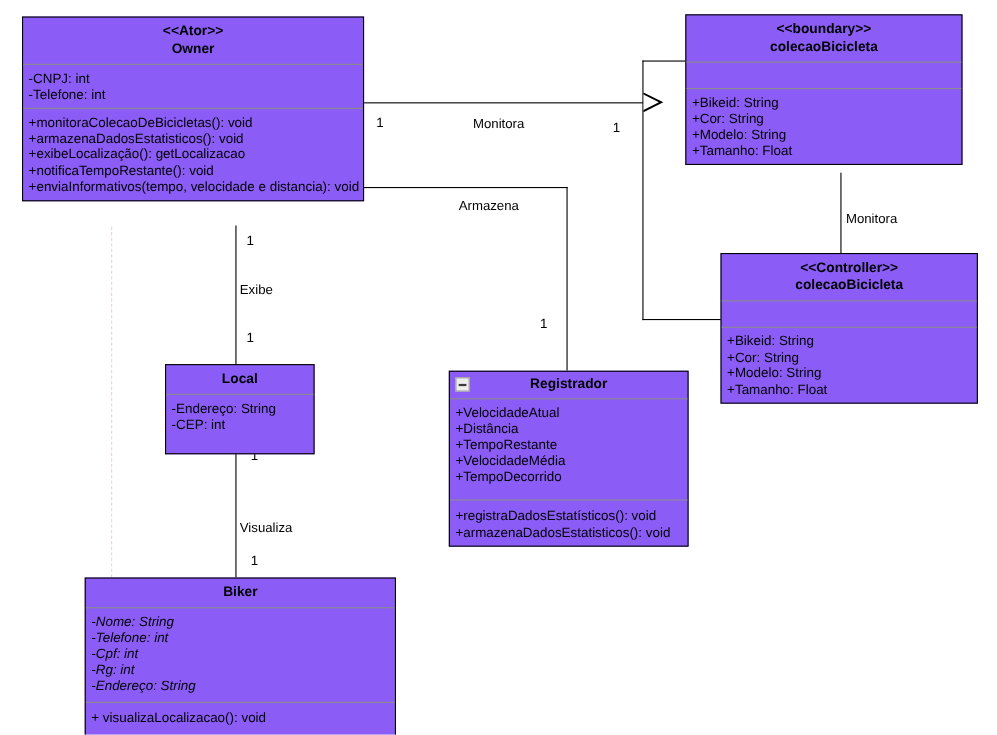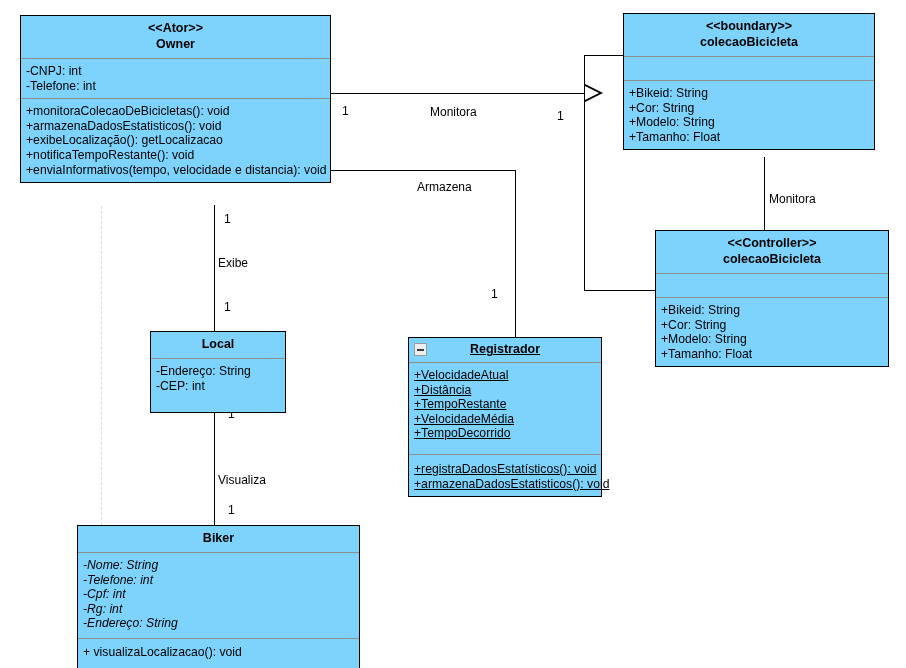--- a/index.html
+++ b/index.html
@@ -17,21 +17,21 @@
     width: 906px;
     height: 668px;
     background: #ffffff;
     overflow: hidden;
   }
   
   .uml-class {
     position: absolute;
     box-sizing: border-box;
     border: 1.6px solid #000000;
-    background: #7dd3fc;
+    background: #8b5cf6;
     z-index: 3;
   }
   .uml-header {
     box-sizing: border-box;
     text-align: center;
     padding: 4px 6px 5px 6px;
     position: relative;
   }
   .uml-stereotype {
     display: block;
@@ -235,21 +235,21 @@
     <div class="uml-header">
       <span class="uml-name">Local</span>
     </div>
     <div class="uml-compartment">
       <div class="uml-row">-Endereço: String</div>
       <div class="uml-row">-CEP: int</div>
       <div class="uml-row" style="height:14px;"></div>
     </div>
   </div>
 
-  <div class="uml-class" style="left:408px; top:337px; width:194px;text-decoration:underline;">
+  <div class="uml-class" style="left:408px; top:337px; width:218px;">
     <div class="uml-header" style="padding-top:3px; padding-bottom:4px;">
       <span class="collapse-toggle"></span>
       <span class="uml-name">Registrador</span>
     </div>
     <div class="uml-compartment" style="padding-bottom:13px;">
       <div class="uml-row">+VelocidadeAtual</div>
       <div class="uml-row">+Distância</div>
       <div class="uml-row">+TempoRestante</div>
       <div class="uml-row">+VelocidadeMédia</div>
       <div class="uml-row">+TempoDecorrido</div>

